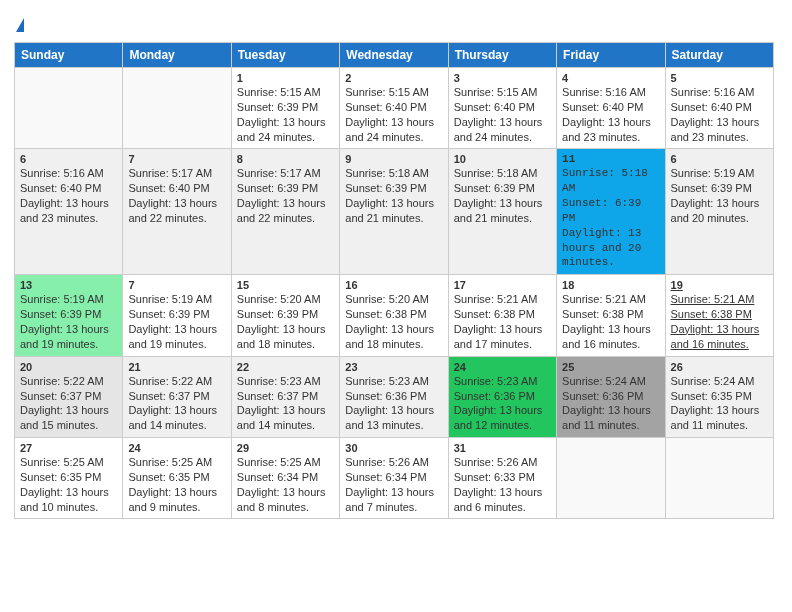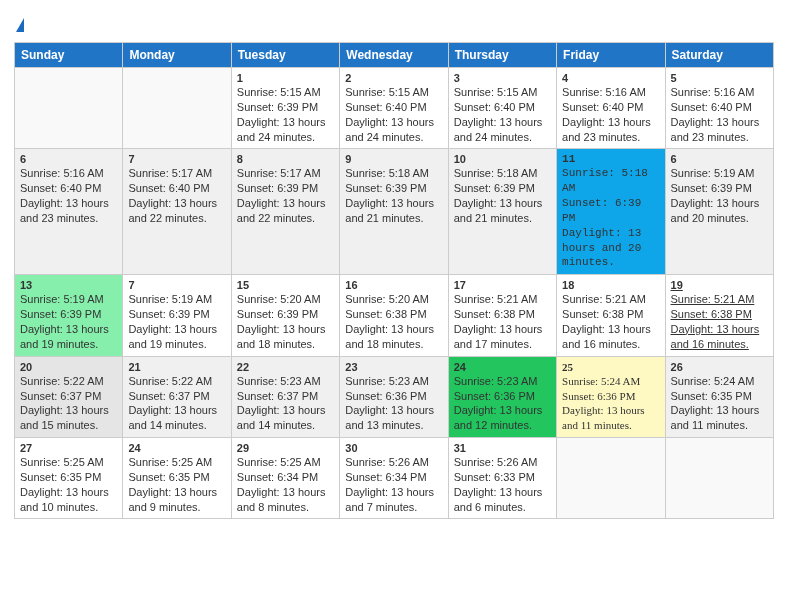--- a/index.html
+++ b/index.html
@@ -216,21 +216,21 @@
 Daylight: 13 hours and 14 minutes.</span></td>
           <td style="background: rgb(240, 240, 240);"><span class="day-number">22</span><span class="day-info" style="white-space: pre-line;">Sunrise: 5:23 AM
 Sunset: 6:37 PM
 Daylight: 13 hours and 14 minutes.</span></td>
           <td style="background: rgb(240, 240, 240);"><span class="day-number">23</span><span class="day-info" style="white-space: pre-line;">Sunrise: 5:23 AM
 Sunset: 6:36 PM
 Daylight: 13 hours and 13 minutes.</span></td>
           <td style="background: #22c55e;"><span class="day-number">24</span><span class="day-info" style="white-space: pre-line;">Sunrise: 5:23 AM
 Sunset: 6:36 PM
 Daylight: 13 hours and 12 minutes.</span></td>
-          <td style="background: #fef9c3; font-family: Liberation Serif, serif;"><span class="day-number">25</span><span class="day-info" style="white-space: pre-line;">Sunrise: 5:24 AM
+          <td style="background: #a3a3a3;"><span class="day-number">25</span><span class="day-info" style="white-space: pre-line;">Sunrise: 5:24 AM
 Sunset: 6:36 PM
 Daylight: 13 hours and 11 minutes.</span></td>
           <td style="background: rgb(240, 240, 240);"><span class="day-number">26</span><span class="day-info" style="white-space: pre-line;">Sunrise: 5:24 AM
 Sunset: 6:35 PM
 Daylight: 13 hours and 11 minutes.</span></td>
         </tr>
         <tr>
           <td style="background: rgb(255, 255, 255);"><span class="day-number">27</span><span class="day-info" style="white-space: pre-line;">Sunrise: 5:25 AM
 Sunset: 6:35 PM
 Daylight: 13 hours and 10 minutes.</span></td>

